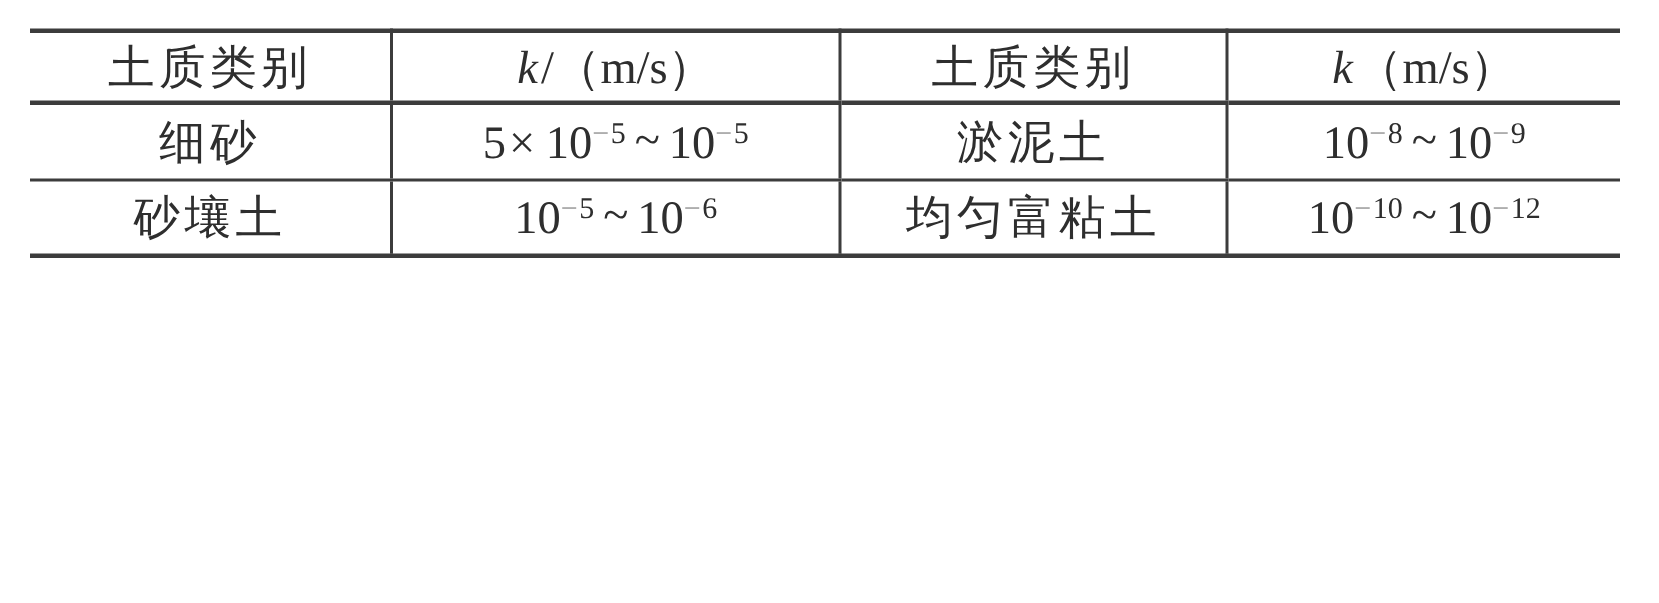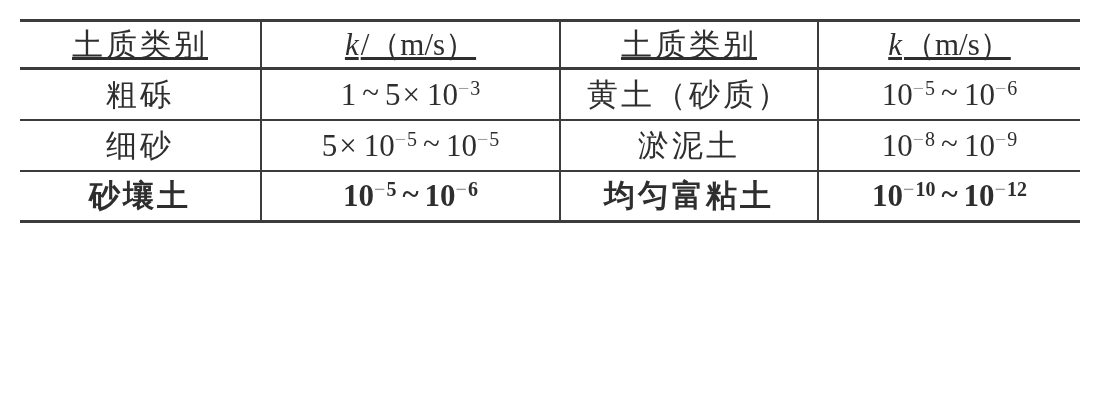--- a/index.html
+++ b/index.html
@@ -37,24 +37,24 @@
     vertical-align:middle;
     padding:0;
     font-weight:normal;
     font-size:31px;
     line-height:1;
     white-space:nowrap;
     overflow:hidden;
   }
   th:first-child,td:first-child{border-left:none;}
   thead tr{height:48px;}
-  thead th{border-bottom:3px solid var(--line);text-decoration:underline;}
+  thead th{border-bottom:3px solid var(--line);}
   tbody tr{height:51px;}
   tbody td{border-bottom:2px solid var(--line);}
-  tbody tr:last-child td{border-bottom:none;font-weight:bold;}
+  tbody tr:last-child td{border-bottom:none;}
   .soil-cell, th.soil-header{letter-spacing:3px;}
   .kvar{
     font-style:italic;
     letter-spacing:0;
     margin-right:2px;
   }
   .k-cell sup{
     font-size:20px;
     vertical-align:0.5em;
     line-height:0;
@@ -80,26 +80,20 @@
   <thead>
     <tr>
       <th class="soil-header">土质类别</th>
       <th class="k-header"><span class="kvar">k</span><span>/（m/s）</span></th>
       <th class="soil-header">土质类别</th>
       <th class="k-header"><span class="kvar">k</span><span>（m/s）</span></th>
     </tr>
   </thead>
   <tbody id="table-body">
       <tr>
-        <td class="soil-cell">粗砾</td>
-        <td class="k-cell">1<span class="tilde">~</span>5<span class="times">×</span>10<sup><span class="minus">−</span>3</sup></td>
-        <td class="soil-cell">黄土（砂质）</td>
-        <td class="k-cell">10<sup><span class="minus">−</span>5</sup><span class="tilde">~</span>10<sup><span class="minus">−</span>6</sup></td>
-      </tr>
-      <tr>
         <td class="soil-cell">细砂</td>
         <td class="k-cell">5<span class="times">×</span>10<sup><span class="minus">−</span>5</sup><span class="tilde">~</span>10<sup><span class="minus">−</span>5</sup></td>
         <td class="soil-cell">淤泥土</td>
         <td class="k-cell">10<sup><span class="minus">−</span>8</sup><span class="tilde">~</span>10<sup><span class="minus">−</span>9</sup></td>
       </tr>
       <tr>
         <td class="soil-cell">砂壤土</td>
         <td class="k-cell">10<sup><span class="minus">−</span>5</sup><span class="tilde">~</span>10<sup><span class="minus">−</span>6</sup></td>
         <td class="soil-cell">均匀富粘土</td>
         <td class="k-cell">10<sup><span class="minus">−</span>10</sup><span class="tilde">~</span>10<sup><span class="minus">−</span>12</sup></td>

